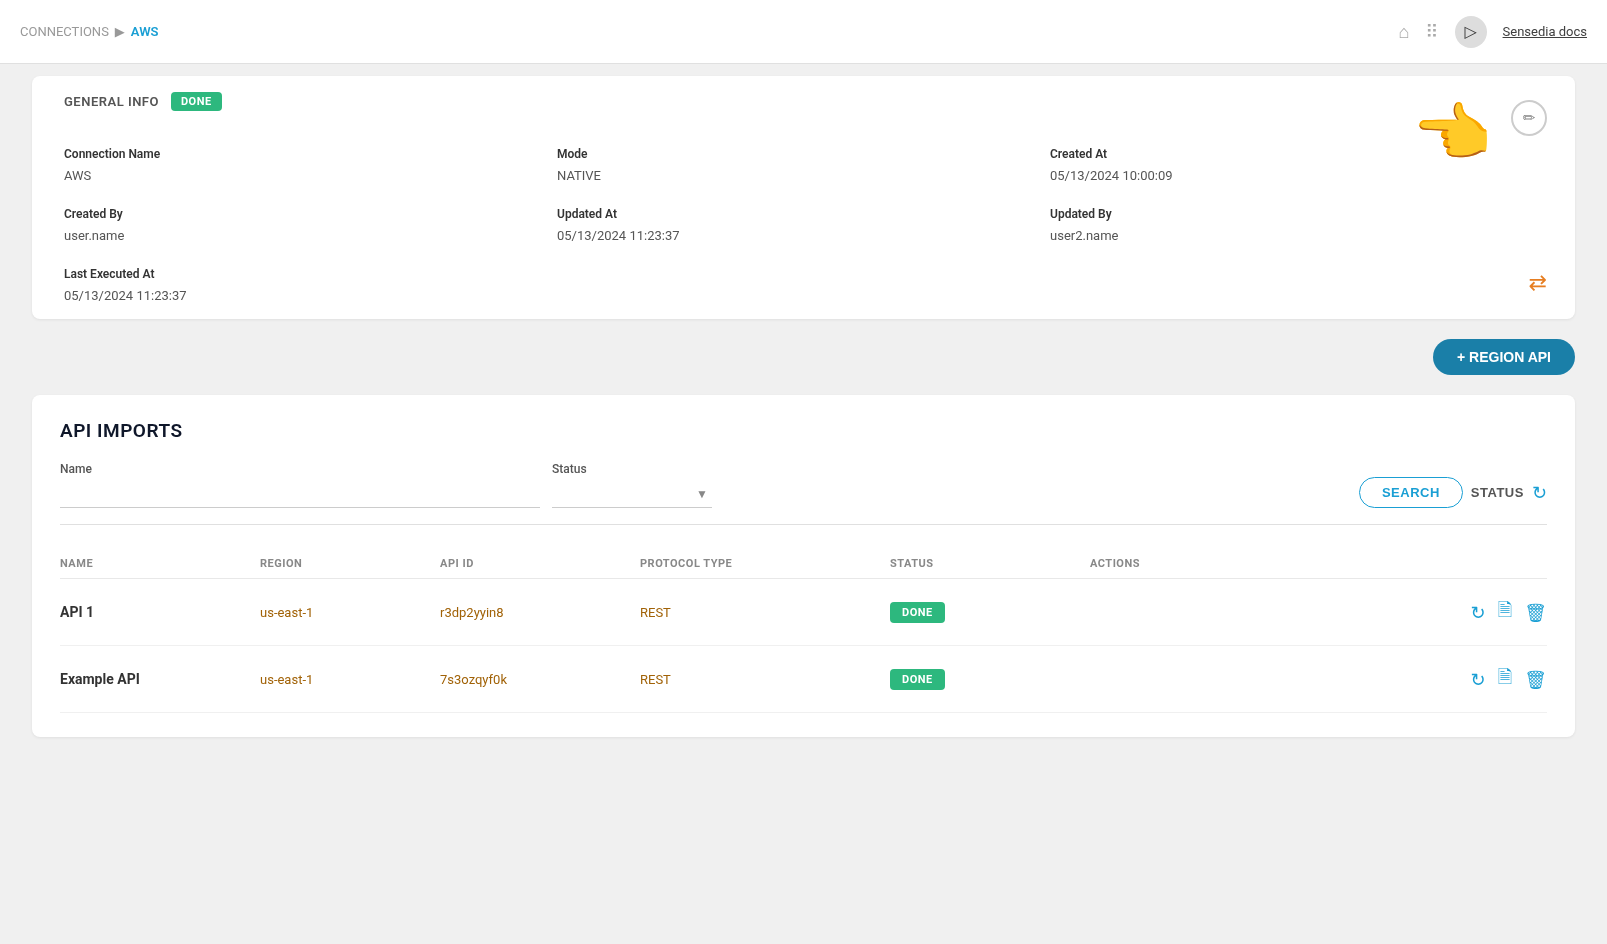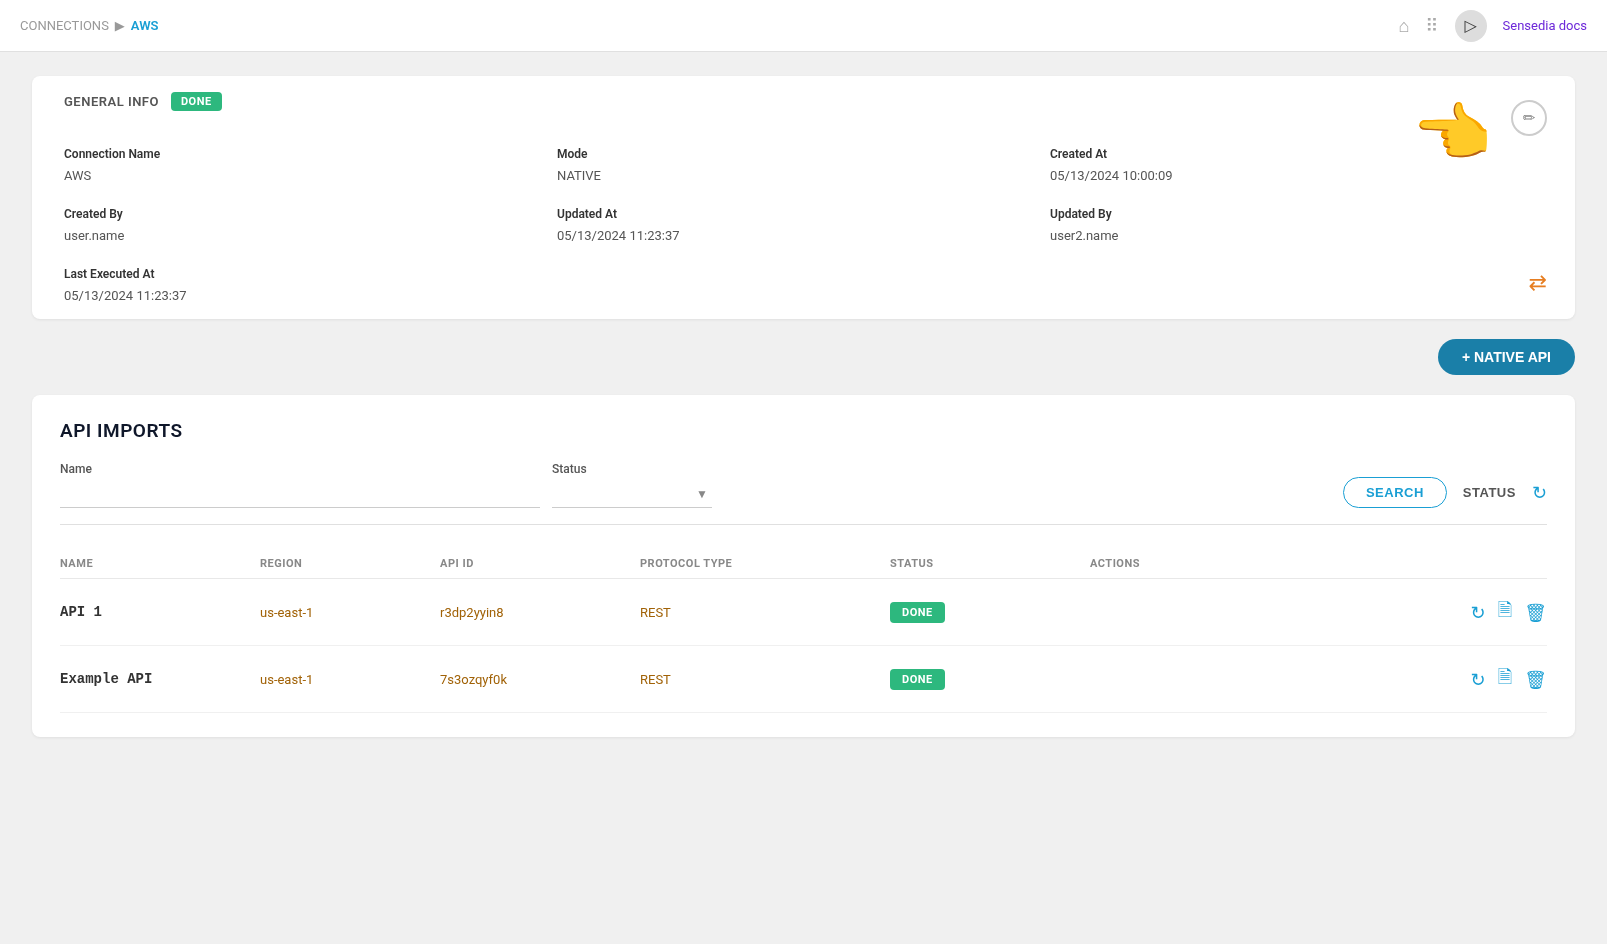--- a/index.html
+++ b/index.html
@@ -4,21 +4,21 @@
   <style>
     * { box-sizing: border-box; margin: 0; padding: 0; }
     body {
       font-family: -apple-system, BlinkMacSystemFont, 'Segoe UI', Roboto, sans-serif;
       background: #f0f0f0;
       color: #333;
       font-size: 14px;
     }
     .top-bar {
       background: #fff;
-      height: 52px;
+      height: 64px;
       display: flex;
       align-items: center;
       padding: 0 20px;
       border-bottom: 1px solid #e0e0e0;
       position: fixed;
       top: 0;
       left: 0;
       right: 0;
       z-index: 100;
     }
@@ -49,21 +49,22 @@
       height: 32px;
       border-radius: 50%;
       background: #ddd;
       display: flex;
       align-items: center;
       justify-content: center;
       font-size: 16px;
     }
     .top-bar-docs {
       font-size: 13px;
-      color: #6d28d9;
+      color: #404040;
+      text-decoration: underline;
     }
     .main-content {
       margin-top: 52px;
       padding: 24px 32px;
       min-height: calc(100vh - 52px);
     }
     .card {
       background: #fff;
       border-radius: 8px;
       padding: 16px 32px;
@@ -230,21 +231,21 @@
       right: 4px;
       top: 50%;
       transform: translateY(-50%);
       font-size: 12px;
       color: #888;
       pointer-events: none;
     }
     .filter-actions {
       display: flex;
       align-items: center;
-      gap: 16px;
+      gap: 8px;
       margin-left: auto;
     }
     .search-btn {
       border: 1.5px solid #1a9fd4;
       background: #fff;
       color: #1a9fd4;
       border-radius: 24px;
       padding: 7px 22px;
       font-size: 13px;
       font-weight: 600;
@@ -285,21 +286,20 @@
       display: grid;
       grid-template-columns: 200px 180px 200px 250px 200px 1fr;
       padding: 18px 0;
       border-bottom: 1px solid #f0f0f0;
       align-items: center;
     }
     .table-row .col-name {
       font-size: 14px;
       font-weight: 700;
       color: #333;
-      font-family: Liberation Mono, monospace;
     }
     .table-row .col-val {
       font-size: 13px;
       color: #a16207;
     }
     .table-row .col-actions {
       display: flex;
       align-items: center;
       gap: 12px;
       justify-content: flex-end;
@@ -387,21 +387,21 @@
       <div class="info-field">
         <label>Last Executed At</label>
         <span class="value">05/13/2024 11:23:37</span>
         
         <span style="position:absolute; bottom:24px; right:28px; color:#e67e22; font-size:22px; cursor:pointer;">⇄</span>
       </div>
     </div>
   </div>
 
   <div class="import-api-row">
-    <button class="import-api-btn">+ NATIVE API</button>
+    <button class="import-api-btn">+ REGION API</button>
   </div>
 
   <div class="api-imports-card">
     <div class="api-imports-title">API IMPORTS</div>
 
     <div class="filter-row">
       <div class="filter-field">
         <label>Name</label>
         <input class="filter-input" type="text" style="">
       </div>

